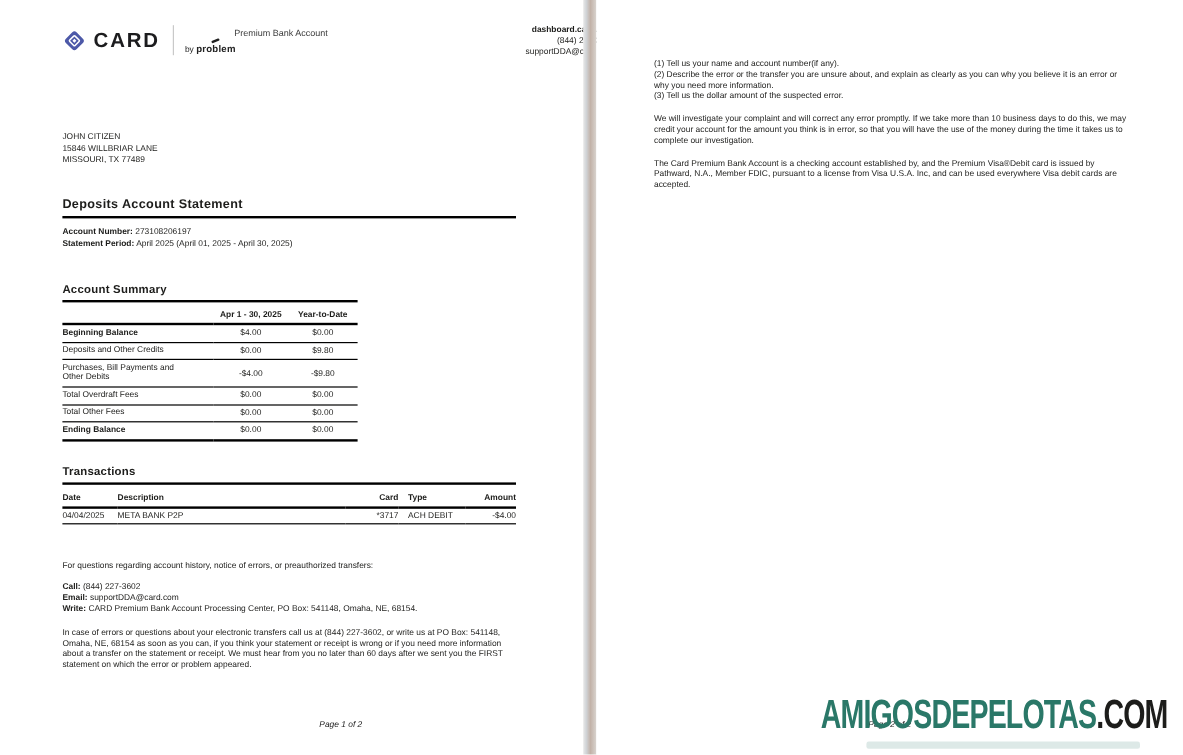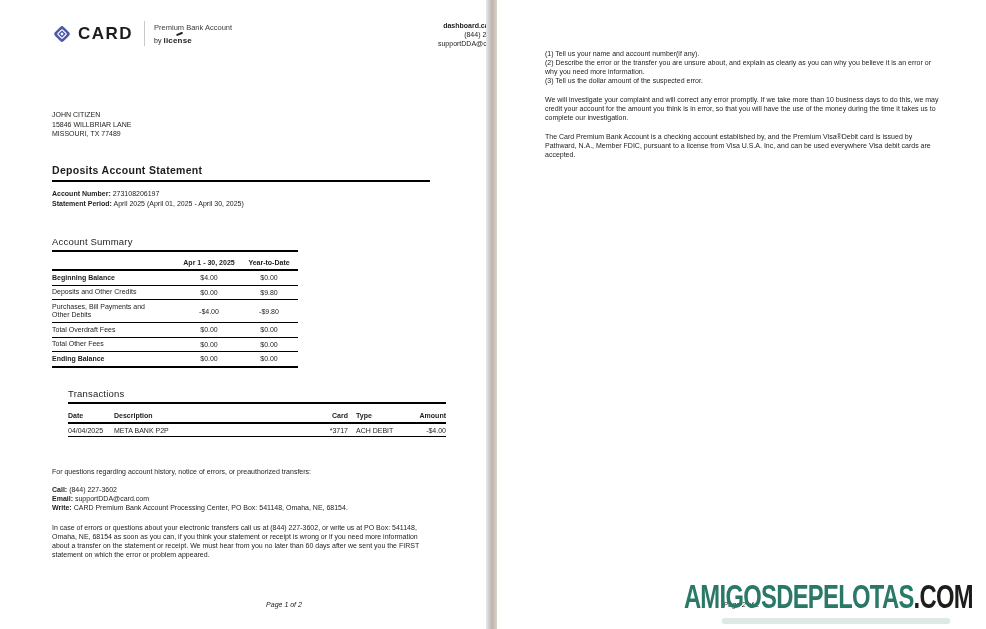--- a/index.html
+++ b/index.html
@@ -12,58 +12,58 @@
   .page-right { left:497px; width:489px; }
   .page-gap { position:absolute; top:0; left:486px; width:11px; height:629px;
               background:linear-gradient(90deg,#e9e9e9 0%,#cfd2d5 25%,#c2b2a8 55%,#d9d4cf 100%); }
 
   
   .logo-row { position:absolute; top:21px; left:52px; display:flex; align-items:center; }
   .logo-mark { width:20px; height:20px; display:block; }
   .logo-brand { font-size:17px; font-weight:700; letter-spacing:1.5px; color:#1c1c1e; margin-left:6px; }
   .logo-sep { width:1px; height:25px; background:#c9c9c9; margin:0 9px 0 11px; }
   .logo-right { display:flex; flex-direction:column; justify-content:center; }
-  .logo-product { font-size:7.5px; color:#3c3c3c; }
+  .logo-product { font-size:7.5px; color:#3c3c3c;margin-left:41px; }
   .logo-byline { font-size:7px; color:#222; margin-top:4px; position:relative; }
   .logo-byline b { font-size:8px; font-weight:700; letter-spacing:.2px; }
   .pathward-mark { position:absolute; top:-3px; left:22px; width:7px; height:1.6px;
                    background:#222; transform:rotate(-22deg); border-radius:1px; }
 
   .contact { position:absolute; top:21px; right:56px; text-align:right; font-size:7px; line-height:9px; }
   .contact .site { font-weight:700; }
 
   .recipient { position:absolute; top:110px; left:52px; font-size:7px; line-height:9.5px; }
 
   
   .stmt-title { position:absolute; top:164px; left:52px; width:378px;
                 font-size:10.5px; font-weight:700; letter-spacing:.3px;
                 border-bottom:2.5px solid #000; padding-bottom:4px; }
   .stmt-meta { position:absolute; top:189px; left:52px; font-size:7px; line-height:9.5px; }
   .stmt-meta b { font-weight:700; }
 
   
-  .sec-title { font-size:9.5px; font-weight:400; letter-spacing:.2px;
+  .sec-title { font-size:9.5px; font-weight:700; letter-spacing:.2px;
                border-bottom:2.5px solid #000; padding-bottom:3px; }
 
   
   .summary-box { position:absolute; top:236px; left:52px; width:246px; }
   table { border-collapse:collapse; table-layout:fixed; }
   .summary-table { width:246px; font-size:7px; margin-top:5px; }
   .summary-table th { font-weight:700; text-align:center; padding:2px 0 3px; border-bottom:2px solid #000; }
   .summary-table th.blank { border-bottom:2px solid #000; }
   .summary-table td { border-bottom:1px solid #000; padding:2.5px 0; vertical-align:middle; }
   .summary-table td.lbl { text-align:left; }
   .summary-table td.lbl span { display:inline-block; max-width:108px; line-height:8.5px; }
   .summary-table td.amt { text-align:center; }
   .summary-table tr.bold td { font-weight:700; }
   .summary-table tr.bold td.amt { font-weight:400; }
   .summary-table tr.last td { border-bottom:2px solid #000; }
 
   
-  .trans-box { position:absolute; top:388px; left:52px; width:378px;margin-left:16px; }
+  .trans-box { position:absolute; top:388px; left:52px; width:378px; }
   .trans-table { width:378px; font-size:7px; margin-top:6px; }
   .trans-table th { font-weight:700; padding:2px 0 3px; border-bottom:2px solid #000; text-align:left; }
   .trans-table td { padding:2.5px 0; border-bottom:1px solid #000; }
   .trans-table .r { text-align:right; }
 
   
   .addl-box { position:absolute; top:460px; left:52px; width:385px; font-size:7px; line-height:9px; }
   .addl-box .sec-title { width:378px; }
   .addl-intro { margin-top:7px; }
   .addl-contacts { margin-top:9px; }
@@ -99,21 +99,21 @@
         <rect x="8.2" y="8.2" width="7.6" height="7.6" rx="1" transform="rotate(45 12 12)" fill="none" stroke="#ffffff" stroke-width="1.5"></rect>
         <rect x="10.6" y="10.6" width="2.8" height="2.8" transform="rotate(45 12 12)" fill="#ffffff"></rect>
       </svg>
       <span class="logo-brand">CARD</span>
       <span class="logo-sep"></span>
       <span class="logo-right">
         <span class="logo-product">Premium Bank Account</span>
         <span class="logo-byline">
           <span class="pathward-mark"></span>
           <span>by</span>
-          <b>license</b>
+          <b>problem</b>
         </span>
       </span>
     </div>
 
     <div class="contact">
       <div class="site">dashboard.card.com</div>
       <div>(844) 227-3602</div>
       <div>supportDDA@card.com</div>
     </div>
 

